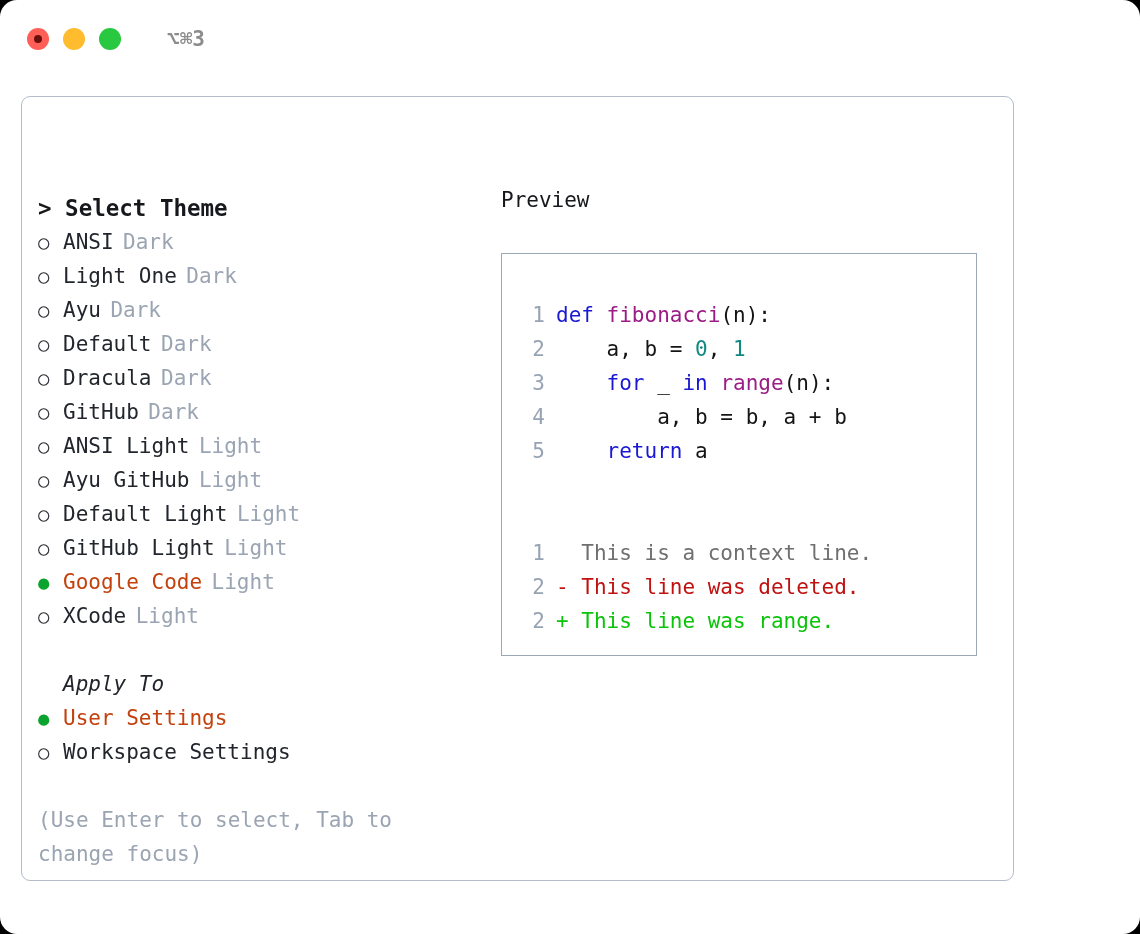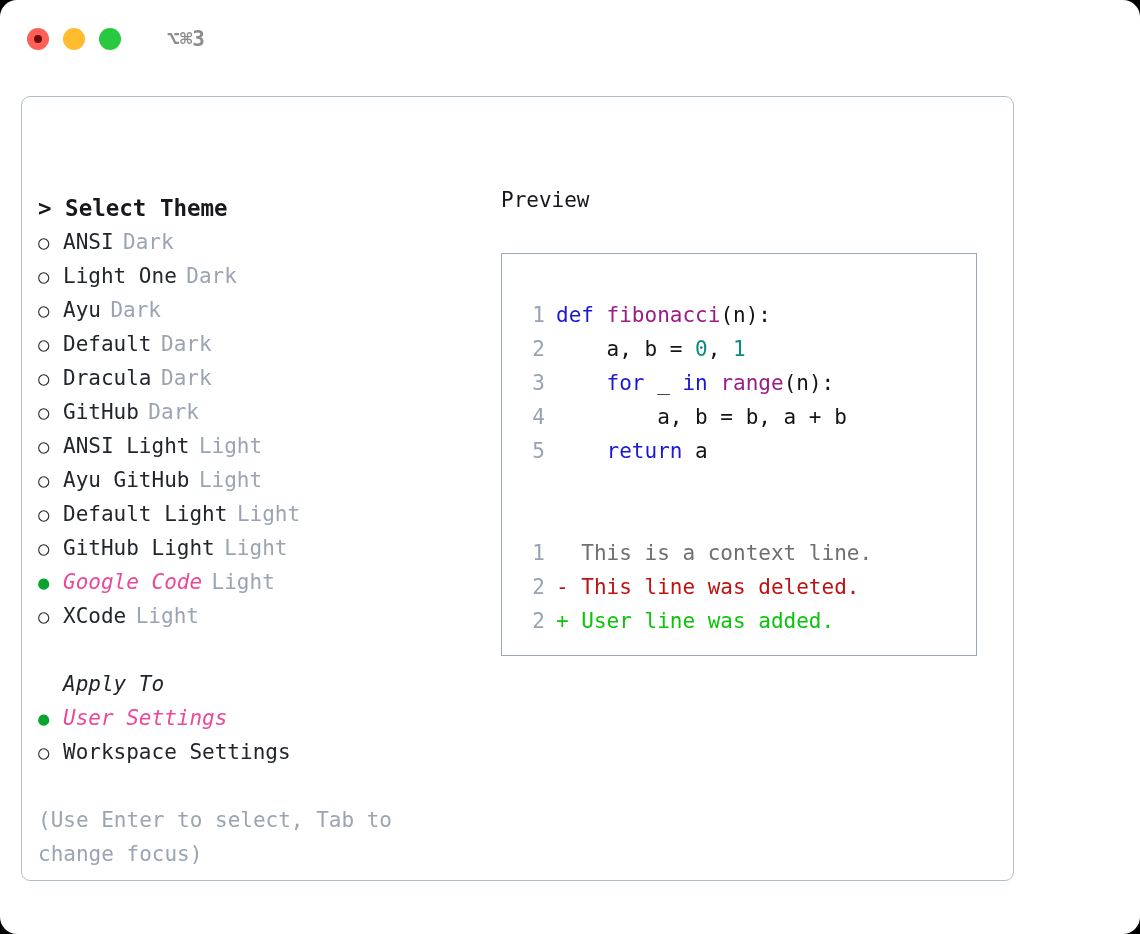--- a/index.html
+++ b/index.html
@@ -96,21 +96,21 @@
     white-space: pre;
   }
   .opt-marker {
     width: 25px;
     flex: 0 0 25px;
     color: #2b2f36;
     font-size: 19px;
   }
   .opt-marker.on { color: #0aa32e; }
   .opt-label { color: #22262c; }
-  .opt-row.selected .opt-label { color: #ec4899; font-style: italic; }
+  .opt-row.selected .opt-label { color: #c2410c; }
   .opt-suffix { color: #9aa4b2; padding-left: 9.5px; }
 
   .section-gap { height: 34px; }
 
   .apply-header {
     font-size: 21px;
     color: #22262c;
     padding-left: 25px;
     height: 34px;
     line-height: 34px;
@@ -231,19 +231,19 @@
             <div class="code-line"><span class="ln">2</span><span class="code-text"><span class="tok-pl">    a, b = </span><span class="tok-num">0</span><span class="tok-pl">, </span><span class="tok-num">1</span></span></div>
             <div class="code-line"><span class="ln">3</span><span class="code-text"><span class="tok-pl">    </span><span class="tok-kw">for</span><span class="tok-pl"> _ </span><span class="tok-kw">in</span><span class="tok-pl"> </span><span class="tok-fn">range</span><span class="tok-pl">(n):</span></span></div>
             <div class="code-line"><span class="ln">4</span><span class="code-text"><span class="tok-pl">        a, b = b, a + b</span></span></div>
             <div class="code-line"><span class="ln">5</span><span class="code-text"><span class="tok-pl">    </span><span class="tok-kw">return</span><span class="tok-pl"> a</span></span></div>
           </div>
         <div class="blank-line"></div>
         <div class="blank-line"></div>
         <div id="diff-block">
             <div class="code-line"><span class="ln">1</span><span class="code-text diff-ctx">  </span><span class="code-text diff-ctx">This is a context line.</span></div>
             <div class="code-line"><span class="ln">2</span><span class="code-text diff-del">- </span><span class="code-text diff-del">This line was deleted.</span></div>
-            <div class="code-line"><span class="ln">2</span><span class="code-text diff-add">+ </span><span class="code-text diff-add">User line was added.</span></div>
+            <div class="code-line"><span class="ln">2</span><span class="code-text diff-add">+ </span><span class="code-text diff-add">This line was range.</span></div>
           </div>
       </div>
     </div>
 
   </div>
 </div>
 
 </body></html>

